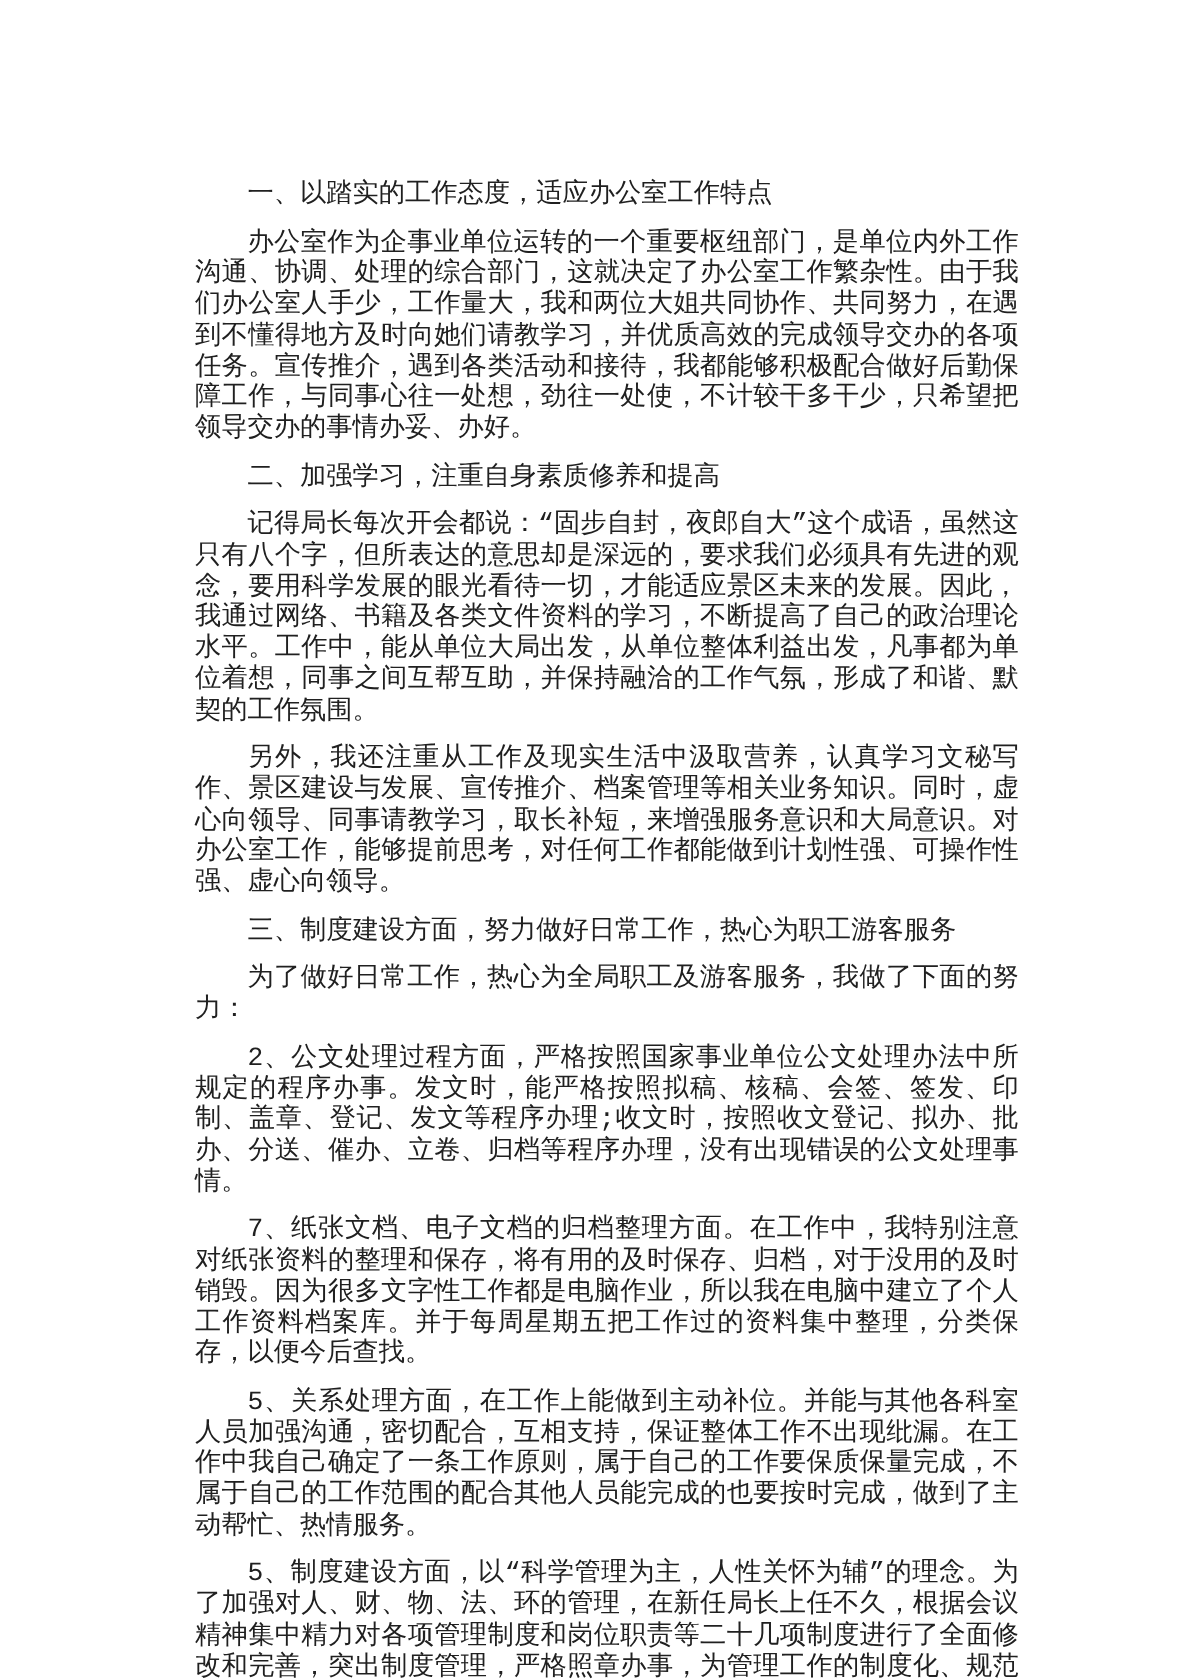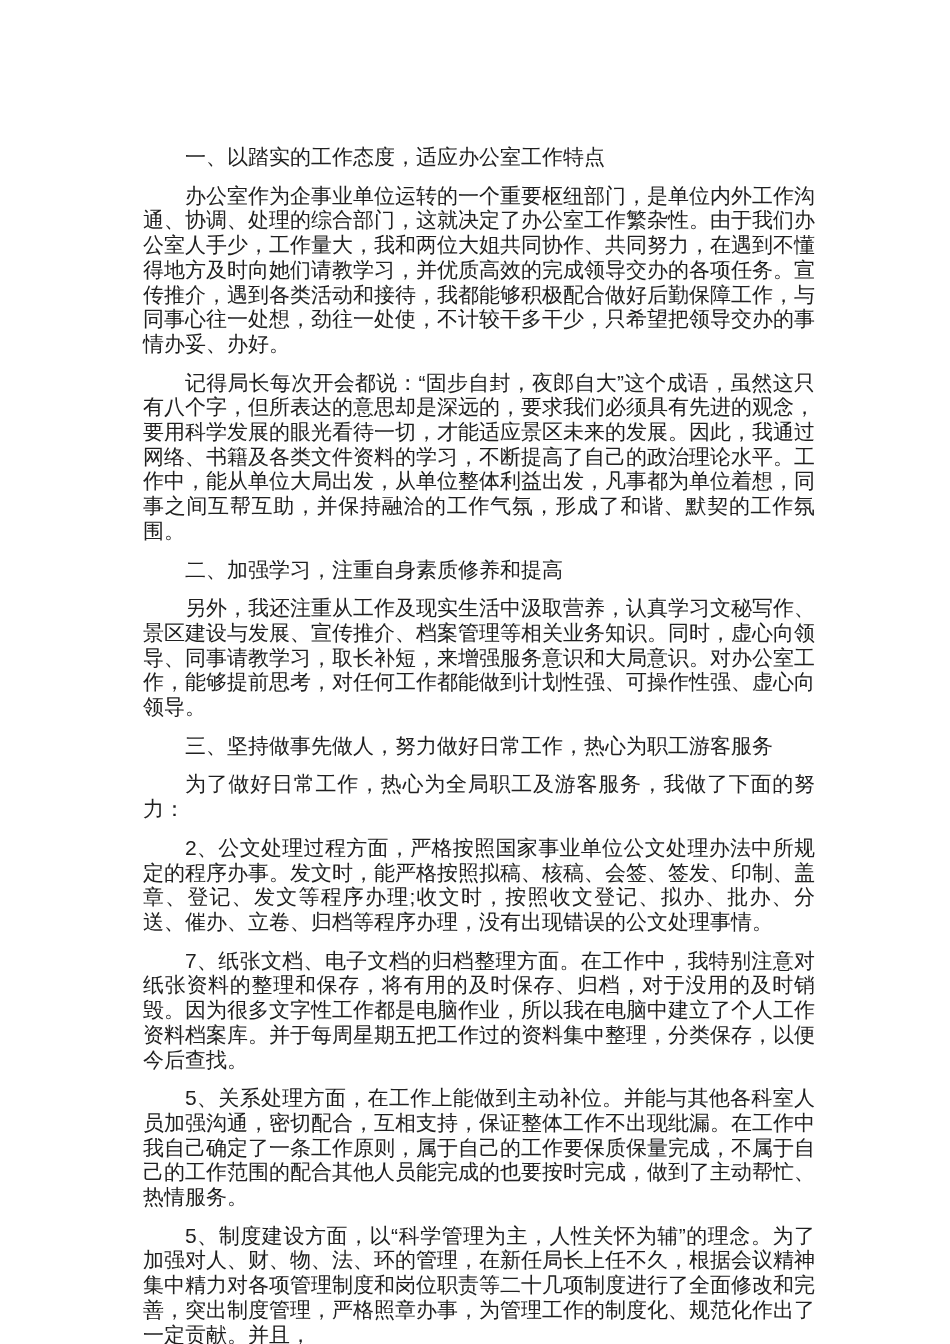--- a/index.html
+++ b/index.html
@@ -13,43 +13,43 @@
     overflow: hidden;
   }
   .doc-page {
     box-sizing: border-box;
     width: 950px;
     min-height: 1344px;
     background: #ffffff;
     padding: 145px 135px 40px 140px;
   }
   .doc-block {
-    font-family: Liberation Sans, sans-serif;
+    font-family: Liberation Mono, monospace;
     font-size: 21px;
     line-height: 24.7px;
     color: #202020;
     text-align: justify;
     text-indent: 2em;
-    margin: 0 0 14px 3px;
+    margin: 0 0 14px 16px;
     word-break: break-all;
     font-weight: normal;
   }
   .doc-heading {
     
     font-weight: normal;
   }
 </style>
 </head>
 <body>
 
 <div class="doc-page">
   <div class="doc-block doc-heading">一、以踏实的工作态度，适应办公室工作特点</div>
   <div class="doc-block">办公室作为企事业单位运转的一个重要枢纽部门，是单位内外工作沟通、协调、处理的综合部门，这就决定了办公室工作繁杂性。由于我们办公室人手少，工作量大，我和两位大姐共同协作、共同努力，在遇到不懂得地方及时向她们请教学习，并优质高效的完成领导交办的各项任务。宣传推介，遇到各类活动和接待，我都能够积极配合做好后勤保障工作，与同事心往一处想，劲往一处使，不计较干多干少，只希望把领导交办的事情办妥、办好。</div>
+  <div class="doc-block doc-heading">二、加强学习，注重自身素质修养和提高</div>
   <div class="doc-block">记得局长每次开会都说：“固步自封，夜郎自大”这个成语，虽然这只有八个字，但所表达的意思却是深远的，要求我们必须具有先进的观念，要用科学发展的眼光看待一切，才能适应景区未来的发展。因此，我通过网络、书籍及各类文件资料的学习，不断提高了自己的政治理论水平。工作中，能从单位大局出发，从单位整体利益出发，凡事都为单位着想，同事之间互帮互助，并保持融洽的工作气氛，形成了和谐、默契的工作氛围。</div>
-  <div class="doc-block doc-heading">二、加强学习，注重自身素质修养和提高</div>
   <div class="doc-block">另外，我还注重从工作及现实生活中汲取营养，认真学习文秘写作、景区建设与发展、宣传推介、档案管理等相关业务知识。同时，虚心向领导、同事请教学习，取长补短，来增强服务意识和大局意识。对办公室工作，能够提前思考，对任何工作都能做到计划性强、可操作性强、虚心向领导。</div>
-  <div class="doc-block doc-heading">三、坚持做事先做人，努力做好日常工作，热心为职工游客服务</div>
+  <div class="doc-block doc-heading">三、制度建设方面，努力做好日常工作，热心为职工游客服务</div>
   <div class="doc-block">为了做好日常工作，热心为全局职工及游客服务，我做了下面的努力：</div>
   <div class="doc-block">2、公文处理过程方面，严格按照国家事业单位公文处理办法中所规定的程序办事。发文时，能严格按照拟稿、核稿、会签、签发、印制、盖章、登记、发文等程序办理;收文时，按照收文登记、拟办、批办、分送、催办、立卷、归档等程序办理，没有出现错误的公文处理事情。</div>
   <div class="doc-block">7、纸张文档、电子文档的归档整理方面。在工作中，我特别注意对纸张资料的整理和保存，将有用的及时保存、归档，对于没用的及时销毁。因为很多文字性工作都是电脑作业，所以我在电脑中建立了个人工作资料档案库。并于每周星期五把工作过的资料集中整理，分类保存，以便今后查找。</div>
   <div class="doc-block">5、关系处理方面，在工作上能做到主动补位。并能与其他各科室人员加强沟通，密切配合，互相支持，保证整体工作不出现纰漏。在工作中我自己确定了一条工作原则，属于自己的工作要保质保量完成，不属于自己的工作范围的配合其他人员能完成的也要按时完成，做到了主动帮忙、热情服务。</div>
   <div class="doc-block">5、制度建设方面，以“科学管理为主，人性关怀为辅”的理念。为了加强对人、财、物、法、环的管理，在新任局长上任不久，根据会议精神集中精力对各项管理制度和岗位职责等二十几项制度进行了全面修改和完善，突出制度管理，严格照章办事，为管理工作的制度化、规范化作出了一定贡献。并且，</div>
 </div>
 
 </body></html>

